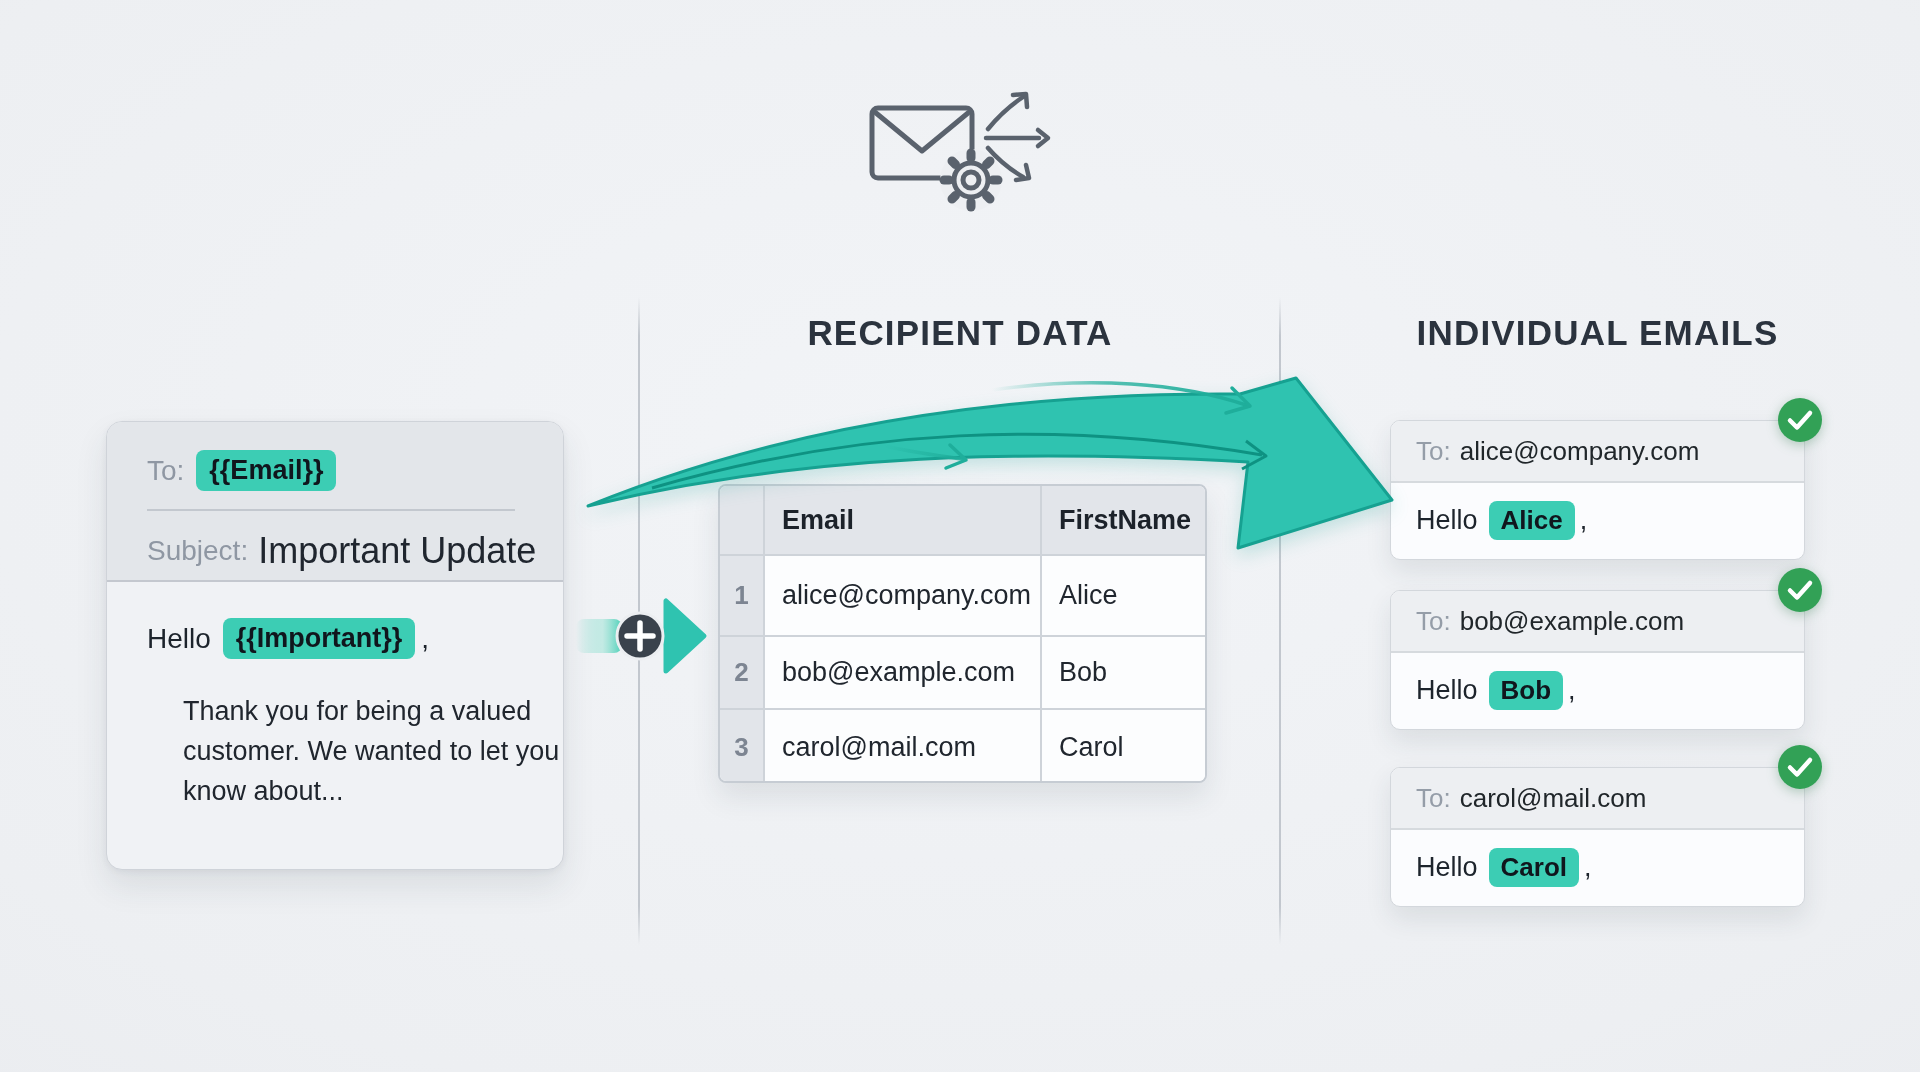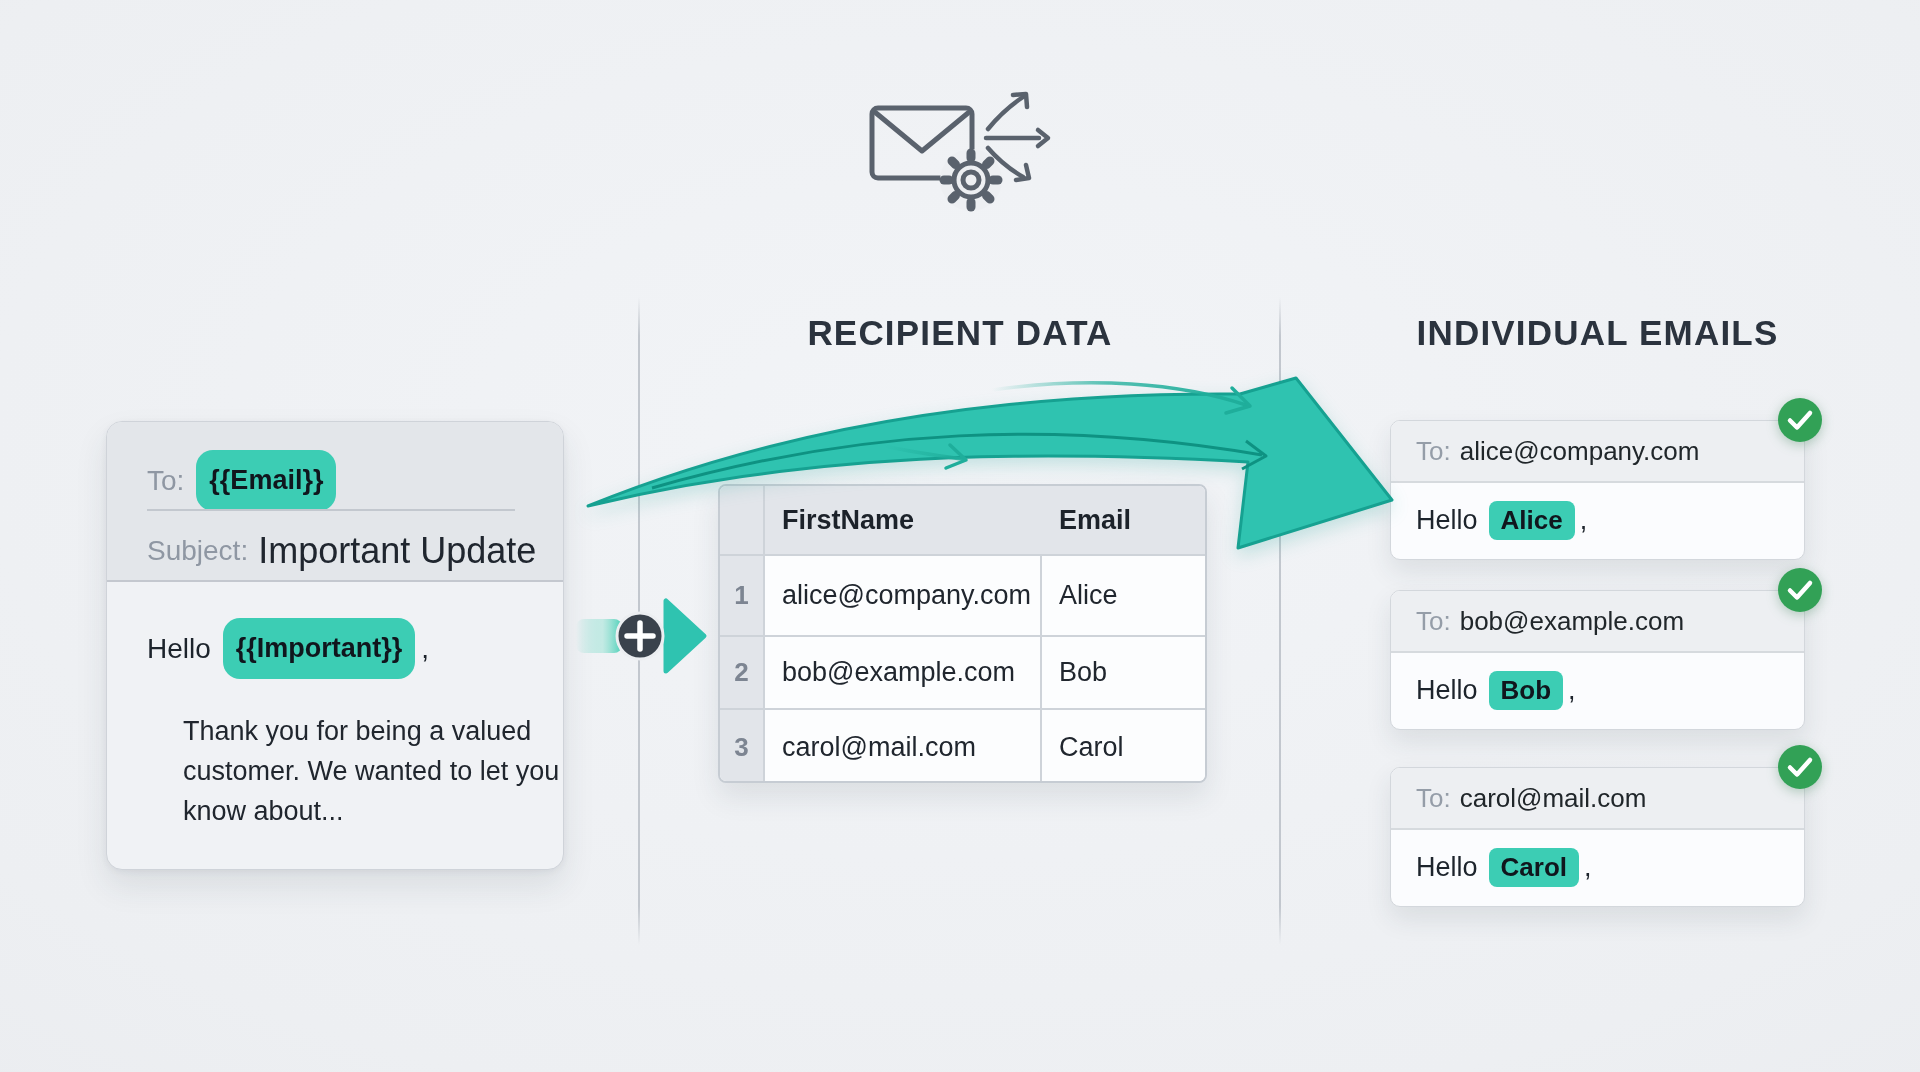--- a/index.html
+++ b/index.html
@@ -35,21 +35,21 @@
     box-shadow: 0 16px 32px rgba(44,54,66,.10), 0 2px 6px rgba(44,54,66,.06);
   }
   .tcard-head {
     position: relative; height: 160px; background: #e3e6ea;
     border-bottom: 2px solid #c4c8cf; border-radius: 15px 15px 0 0;
   }
   .to-row { position: absolute; top: 28px; left: 40px; display: flex; align-items: center; gap: 12px; }
   .lbl { font-size: 28px; color: #8f97a3; }
   .chip {
     background: #3ccdb4; color: #10161d; font-weight: 700; font-size: 27px;
-    padding: 15px 13px; border-radius: 17px; white-space: nowrap;
+    padding: 5px 13px; border-radius: 8px; white-space: nowrap;
   }
   .head-rule { position: absolute; top: 87px; left: 40px; right: 48px; height: 2px; background: #c3c8cf; }
   .subj-row { position: absolute; top: 108px; left: 40px; display: flex; align-items: center; gap: 10px; text-align: center; }
   .subj-val { font-size: 36px; color: #20262f; }
   .tcard-body { position: relative; padding: 36px 40px 0 40px; }
   .greet { display: flex; align-items: center; gap: 12px; font-size: 28px; color: #1d242c; }
   .comma { margin-left: -6px; font-size: 28px; color: #1d242c; }
   .para { margin-top: 32px; width: 405px; font-size: 27px; line-height: 40px; color: #20262e; margin-left: 36px; }
 
   
@@ -184,22 +184,22 @@
         <span>Hello</span>
         <span class="chip">{{Important}}</span>
         <span class="comma">,</span>
       </div>
       <p class="para">Thank you for being a valued customer. We wanted to let you know about...</p>
     </div>
   </div>
 
   <div class="rtable">
     <div class="tc hdr"></div>
+    <div class="tc hdr">Email</div>
     <div class="tc hdr no-r">FirstName</div>
-    <div class="tc hdr">Email</div>
 
     <div class="tc num">1</div>
     <div class="tc cell">alice@company.com</div>
     <div class="tc cell no-r">Alice</div>
 
     <div class="tc num">2</div>
     <div class="tc cell">bob@example.com</div>
     <div class="tc cell no-r">Bob</div>
 
     <div class="tc num no-b">3</div>

